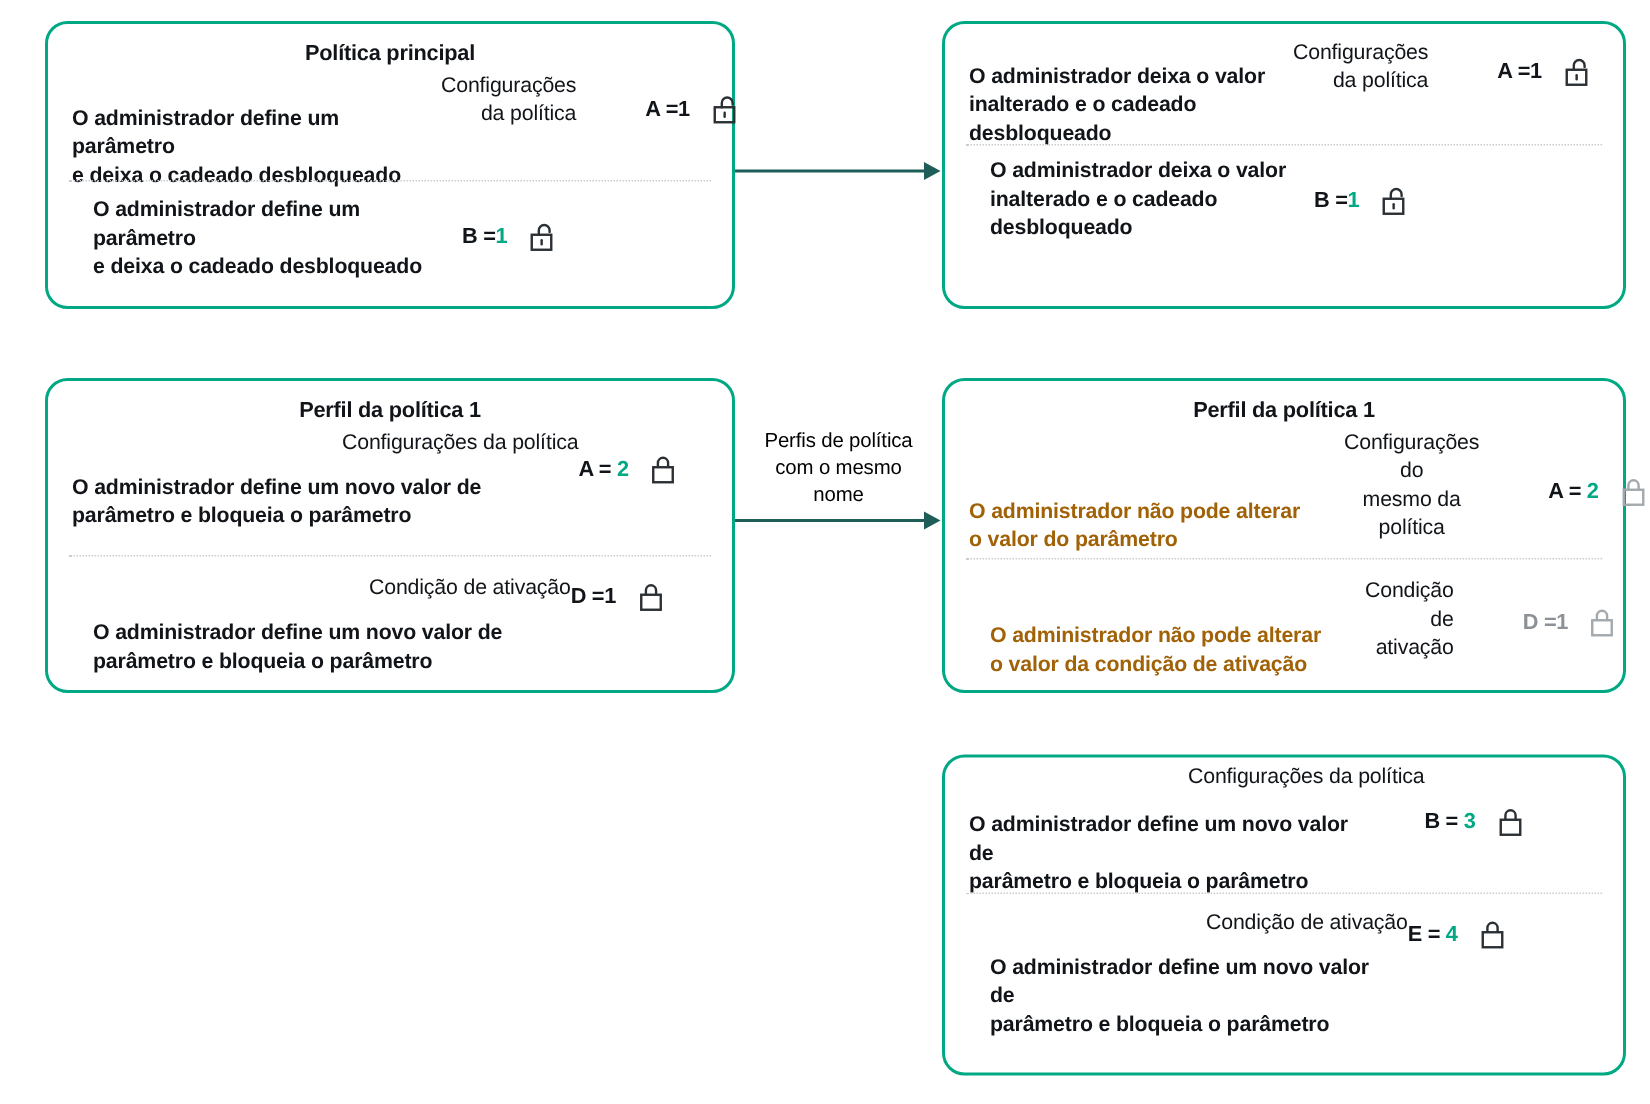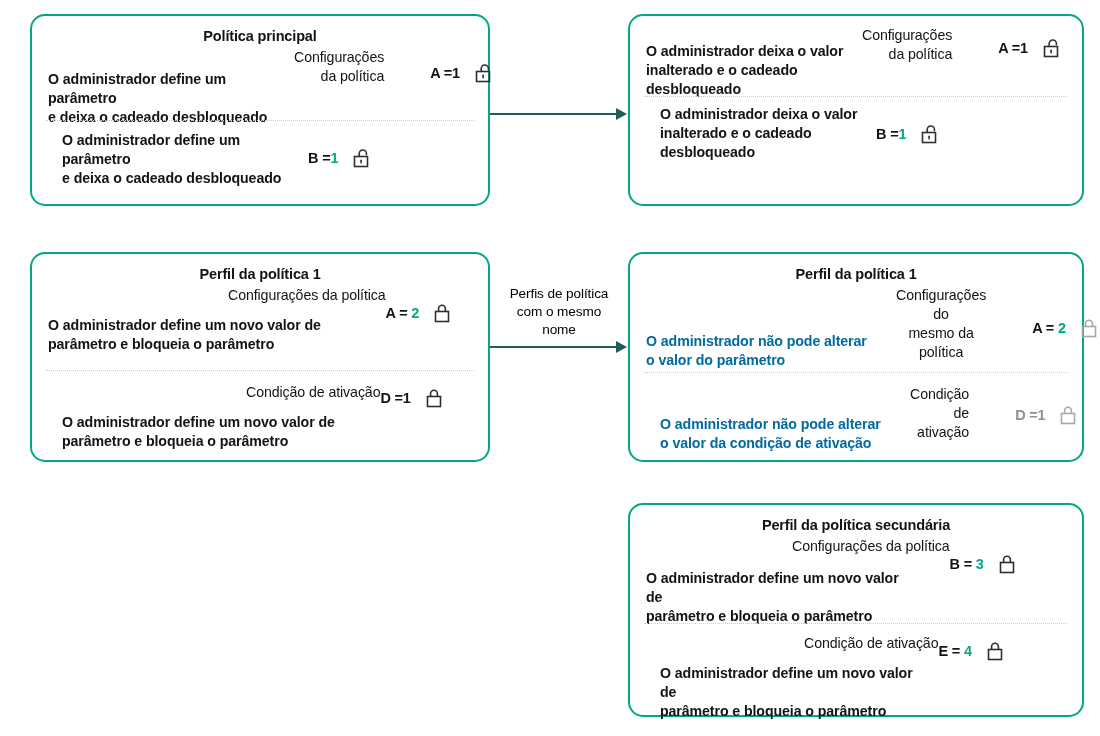--- a/index.html
+++ b/index.html
@@ -83,21 +83,21 @@
   .value .num{color:#111418;}
   .value .num.accent{color:#00a884;}
   .lockcell{
     width:46px;
     display:flex;
     justify-content:center;
     align-items:center;
   }
 
   
-  .muted .row-desc{color:#0369a1;}
+  .muted .row-desc{color:#a16207;}
   .muted .value{color:#8b9196;}
 
   
   .lock{display:block;}
 
   
   .arrow{position:absolute;}
   .arrow-line{
     position:absolute;
     height:2px;
@@ -325,29 +325,28 @@
               </svg>
             </div>
           </div>
         </div>
       </div>
 
     </div>
   </div>
 
   <div class="box" style="left:628px;top:503px;width:456px;height:214px;">
-    <div class="box-title">Perfil da política secundária</div>
     <div class="rows">
 
       <div class="row" style="height:86px;">
         <div class="row-desc" style="width:268px;padding-top:32px;white-space:pre-line;">O administrador define um novo valor de
 parâmetro e bloqueia o parâmetro</div>
         <div class="row-right">
           <div class="col-header" style="padding-right:0;margin-left:-122px;">Configurações da política</div>
-          <div class="valrow" style="margin-top:16px;">
+          <div class="valrow" style="margin-top:28px;">
             <div class="value">
               <span>B</span>
               <span>=</span>
               <span class="num accent">3</span>
             </div>
             <div class="lockcell">
               <svg class="lock" width="20" height="22" viewBox="0 0 20 22" fill="none" aria-hidden="true">
                 <rect x="3.5" y="9.5" width="13" height="10" stroke="#2b3035" stroke-width="1.6" fill="none"></rect>
                 <path d="M6.6 9.5 V6.6 a3.4 3.4 0 0 1 6.8 0 V9.5" stroke="#2b3035" stroke-width="1.6" fill="none"></path>
               </svg>

